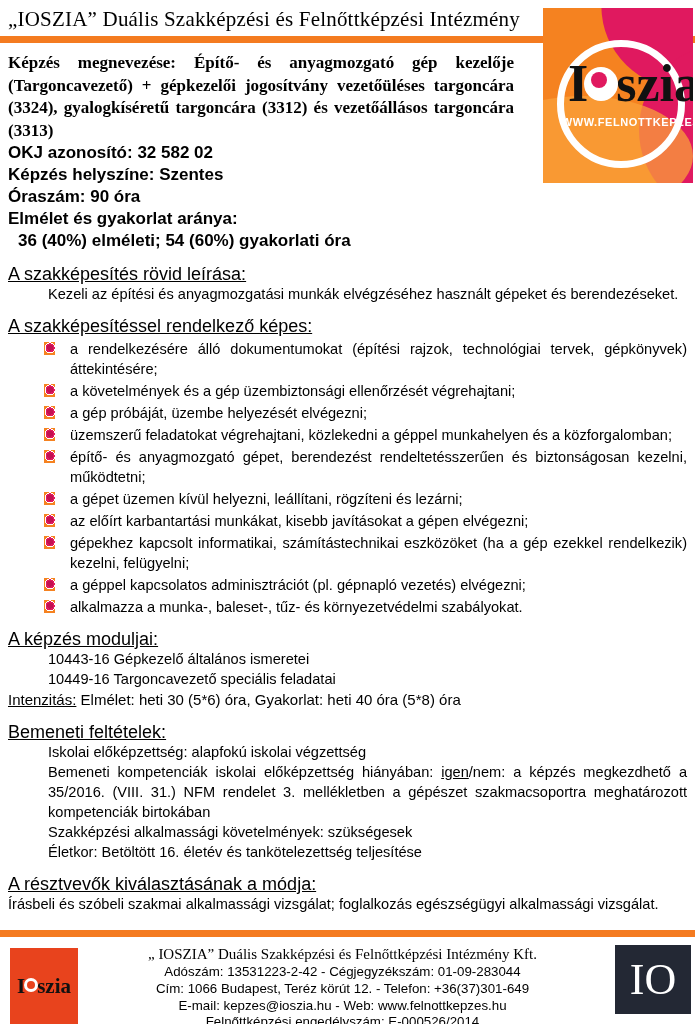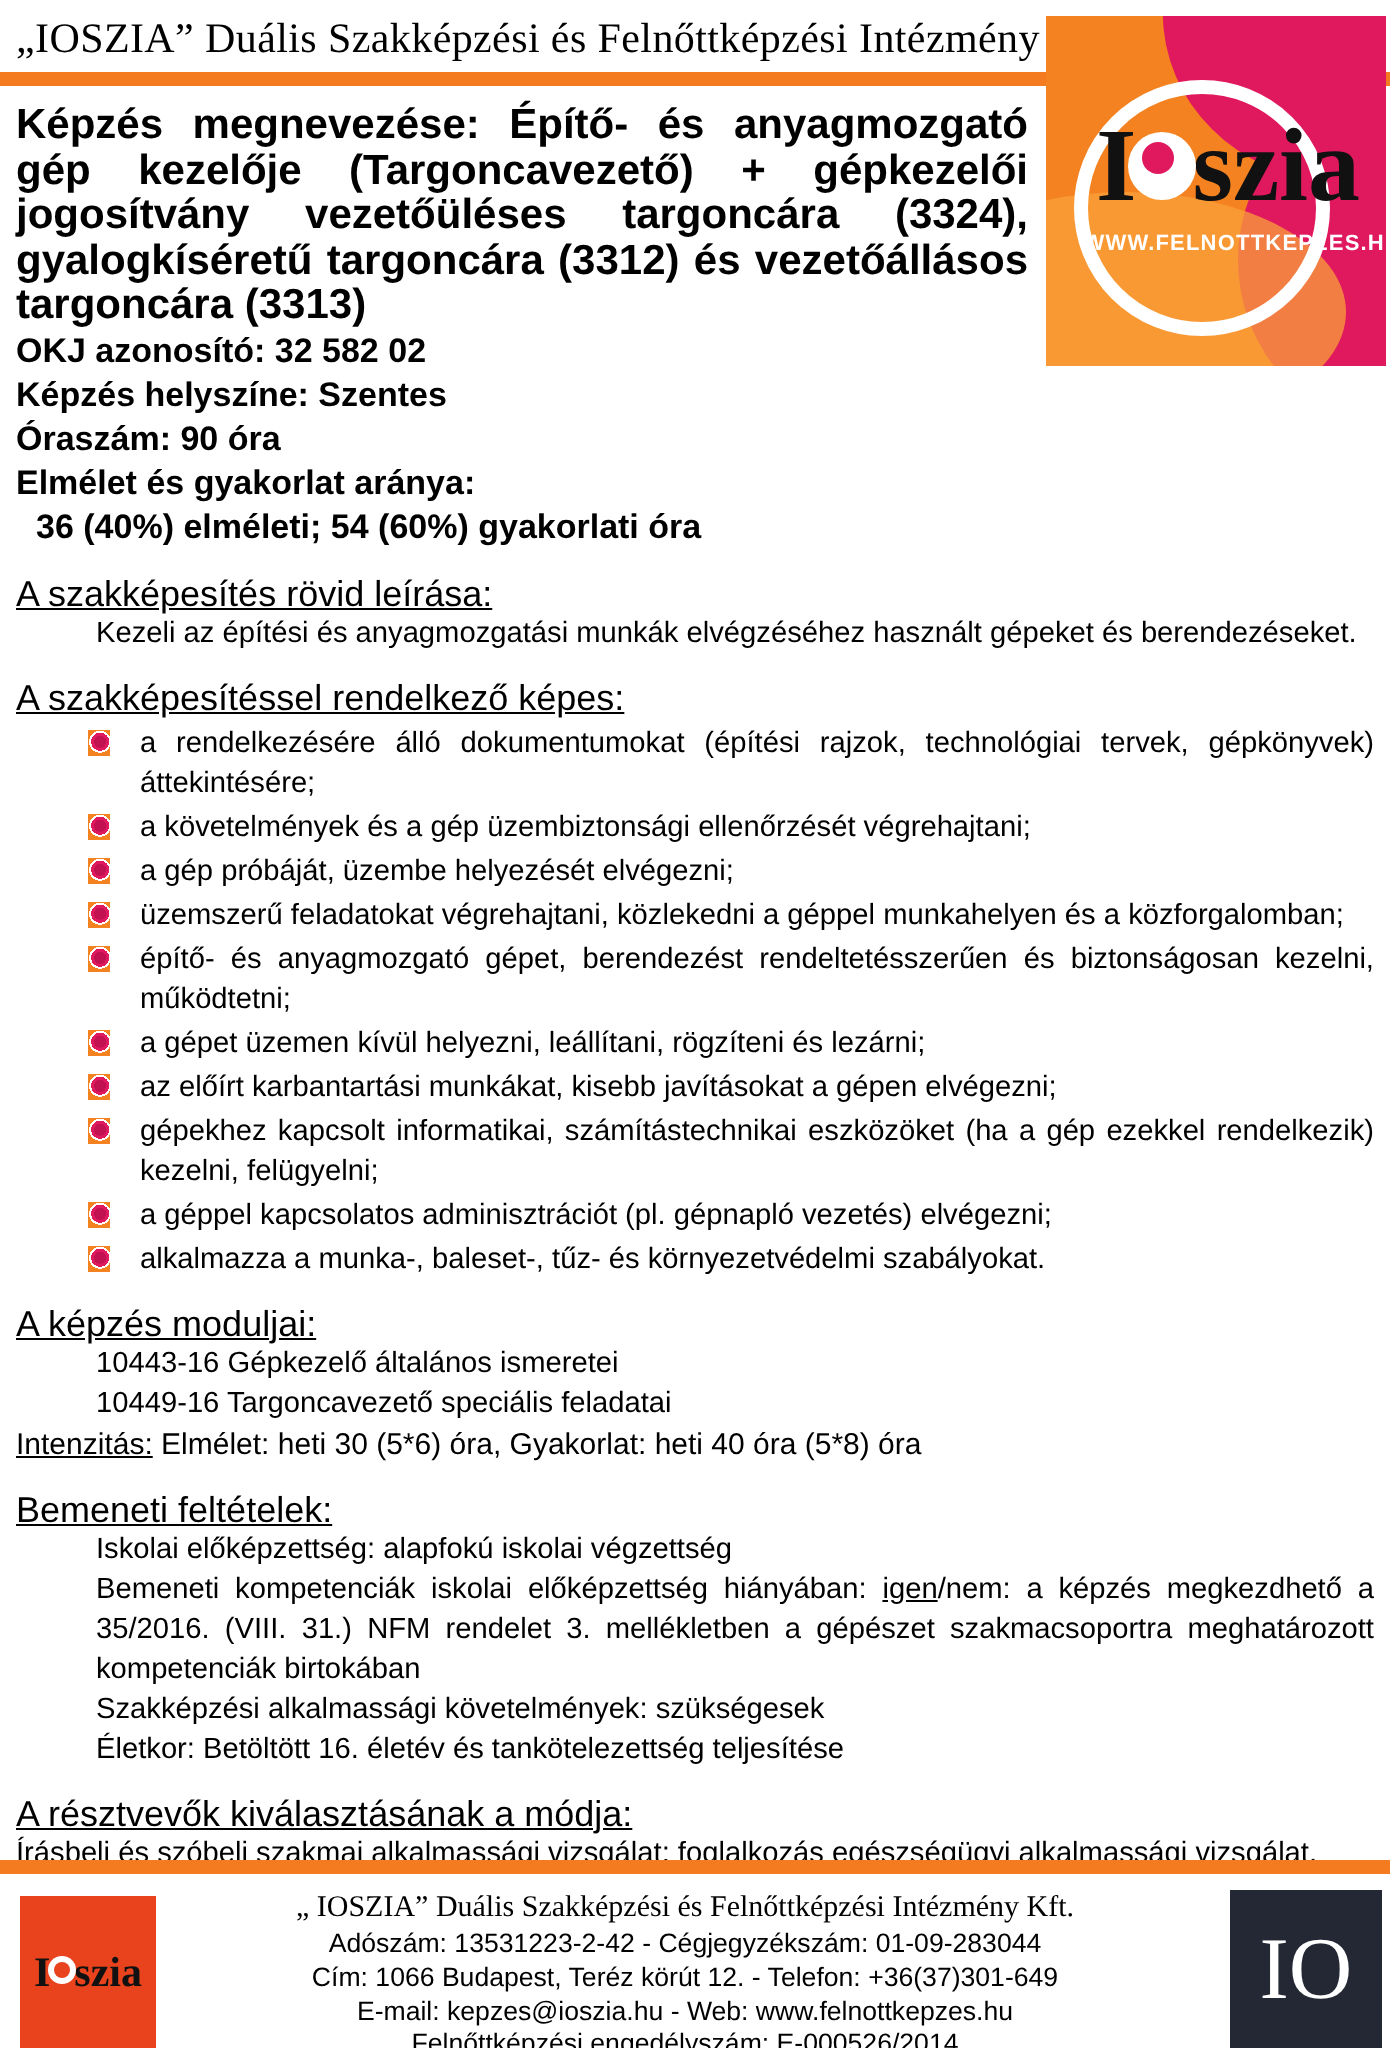--- a/index.html
+++ b/index.html
@@ -12,21 +12,21 @@
 
   
   .title {
     font-family:"Liberation Serif", serif;
     font-size:21px; padding:7px 0 0 8px; letter-spacing:.2px;
   }
   .orange-bar { height:7px; background:#f47b20; margin-top:4px; }
 
   
   .logo {
-    position:absolute; top:8px; right:2px; width:170px; height:175px;
+    position:absolute; top:8px; right:2px; width:150px; height:175px;
     background:#f58220; overflow:hidden; z-index:5;
   }
   .logo .petal-top {
     position:absolute; width:170px; height:160px; border-radius:50%;
     background:#e0195f; top:-78px; left:58px; transform:rotate(18deg);
   }
   .logo .petal-right {
     position:absolute; width:160px; height:168px; border-radius:50%;
     background:#e0195f; top:38px; left:96px;
   }
@@ -52,22 +52,22 @@
     border-radius:50%; background:#e0195f;
   }
   .logo .url {
     position:absolute; top:108px; left:0; width:178px; text-align:right;
     color:#fff; font-weight:bold; font-size:11px; letter-spacing:.6px;
   }
 
   
   .main { padding:0 8px; }
   .intro {
-    margin-top:9px; width:506px; font-weight:bold; font-size:21px;
-    line-height:22.5px; text-align:justify;
+    margin-top:9px; width:506px; font-weight:bold; font-size:17px;
+    line-height:22.5px; text-align:justify;font-family:Liberation Serif, serif;
   }
   .infoline { font-weight:bold; font-size:17px; line-height:22px; }
   .ratio-value { padding-left:10px; }
 
   .heading {
     font-size:18px; text-decoration:underline; margin-top:13px; line-height:19px;
   }
   .bodytext { font-size:14.6px; line-height:20px; }
   .ind { margin-left:40px; }
   .just { text-align:justify; }
@@ -108,21 +108,21 @@
     border-radius:50%; background:#e8431d;
   }
   .footer-center {
     position:absolute; left:90px; right:100px; top:8px; text-align:center;
   }
   .footer-company {
     font-family:"Liberation Serif", serif; font-size:15px; line-height:19px;
   }
   .footer-center .fline { font-size:13.3px; line-height:16.8px; }
   .footer-logo-right {
-    position:absolute; right:4px; top:8px; width:76px; height:79px;
+    position:absolute; right:4px; top:8px; width:76px; height:69px;
     background:#232834; display:flex; align-items:center; justify-content:center;
     font-family:"Liberation Serif", serif; font-size:44px; color:#fff;
   }
 </style>
 </head>
 <body>
 
 <div>
   <div class="title">„IOSZIA” Duális Szakképzési és Felnőttképzési Intézmény</div>
   <div class="orange-bar"></div>

